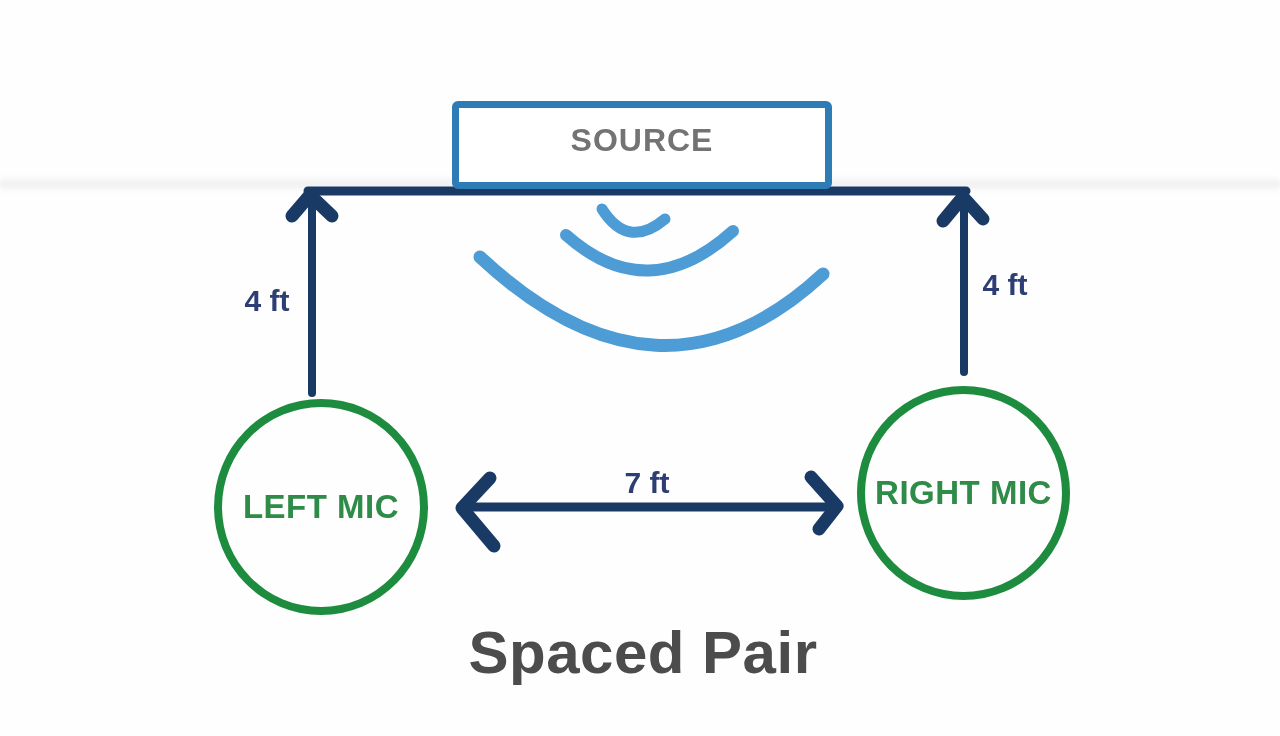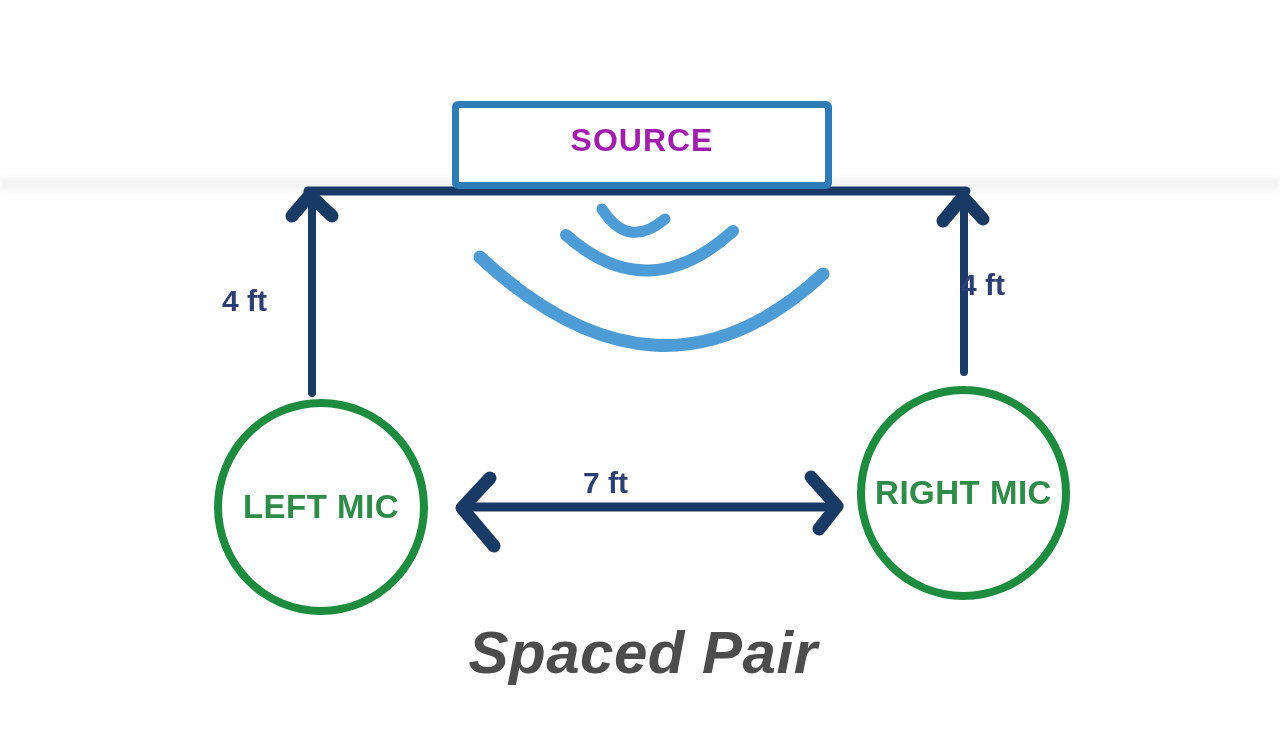--- a/index.html
+++ b/index.html
@@ -34,21 +34,21 @@
     border-radius: 6px;
     background: #ffffff;
     display: flex;
     align-items: center;
     justify-content: center;
     padding-bottom: 10px;
   }
   .source-label {
     font-size: 32px;
     font-weight: bold;
-    color: #a21caf;
+    color: #737373;
     letter-spacing: 1px;
   }
   .mic-circle {
     position: absolute;
     border: 8px solid #1d8c3e;
     border-radius: 50%;
     background: transparent;
     display: flex;
     align-items: center;
     justify-content: center;
@@ -60,36 +60,35 @@
     font-weight: bold;
     color: #2e8b48;
     letter-spacing: 0.5px;
     white-space: nowrap;
   }
   .measure-label {
     position: absolute;
     font-size: 30px;
     font-weight: bold;
     color: #2d3e75;
-    text-align: left;
+    text-align: center;
     white-space: nowrap;
   }
   .measure-label.left-height  { left: 222px; top: 284px; width: 90px; }
   .measure-label.right-height { left: 960px; top: 268px; width: 90px; }
   .measure-label.spacing      { left: 583px; top: 466px; width: 128px; }
   .diagram-title {
     position: absolute;
     left: 393px; top: 618px;
     width: 500px;
     text-align: center;
     font-size: 60px;
     font-weight: bold;
     color: #4c4c4c;
     letter-spacing: 0.5px;
-    font-style: italic;
   }
 </style>
 </head>
 <body>
 
 <div class="canvas">
 
   <div class="scan-band"></div>
 
   <svg class="shape-layer" viewBox="0 0 1280 736">

